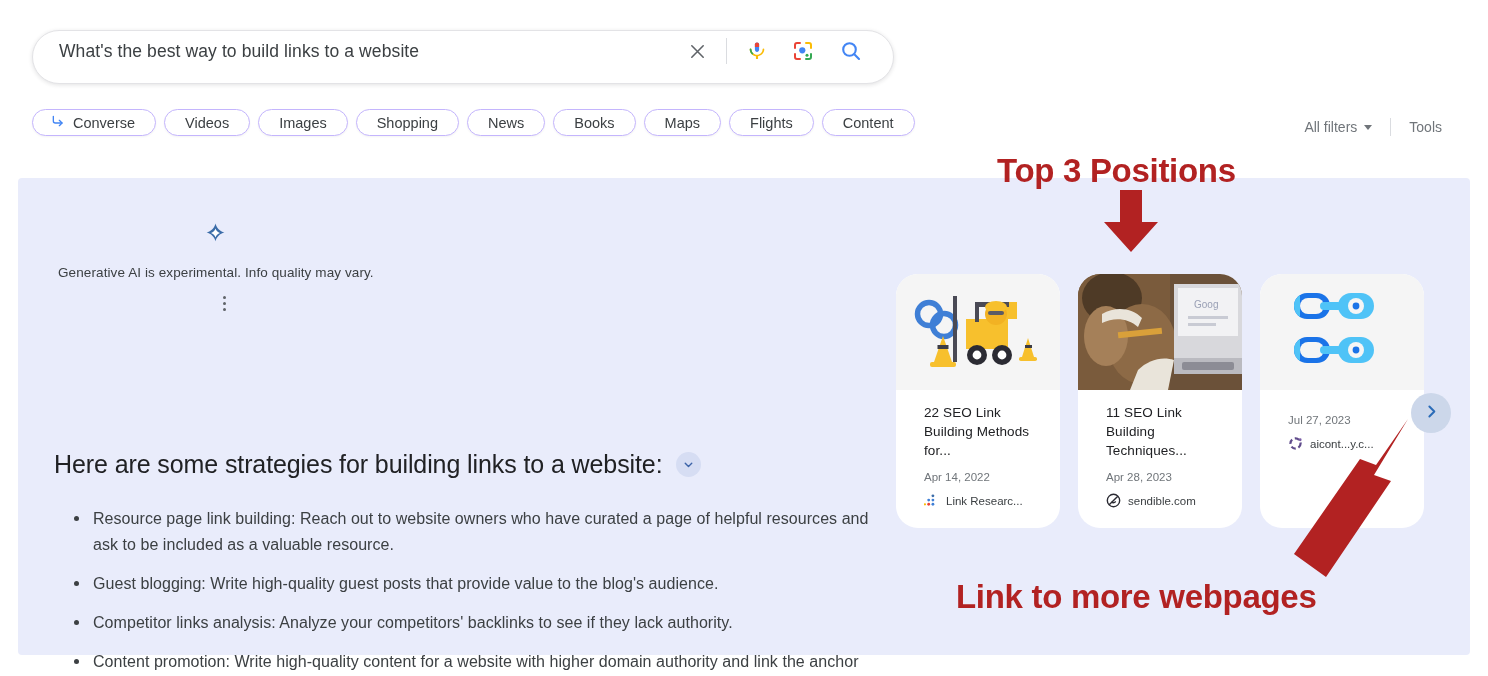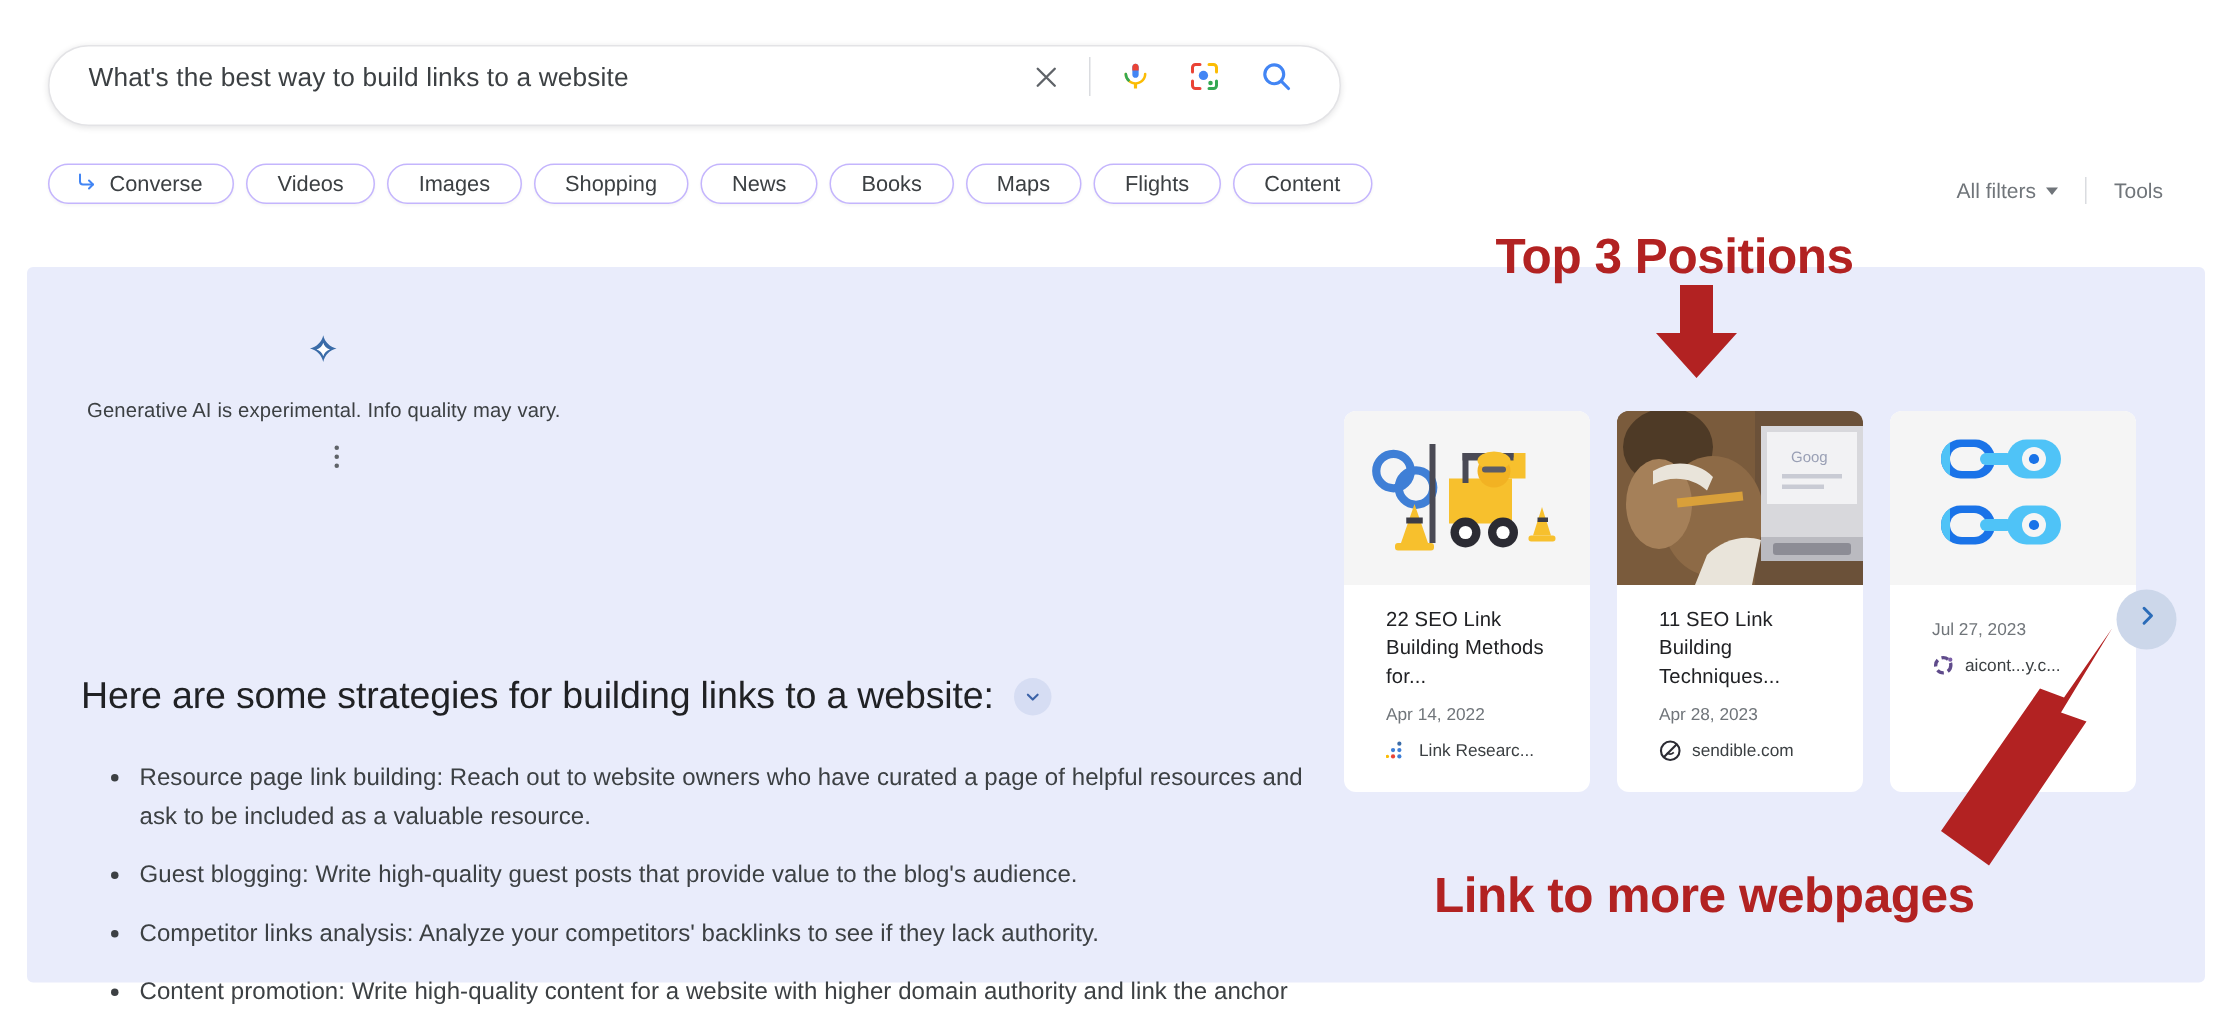--- a/index.html
+++ b/index.html
@@ -124,21 +124,21 @@
   }
 
   
   .cards {
     position: absolute; left: 896px; top: 274px;
     display: flex; gap: 18px;
   }
   .card {
     width: 164px; height: 254px;
     background: #fff;
-    border-radius: 8px;
+    border-radius: 22px;
     overflow: hidden;
     display: flex; flex-direction: column;
     cursor: pointer;
   }
   .card-thumb { width: 164px; height: 116px; overflow: hidden; position: relative; }
   .card-body { padding: 13px 14px 0 28px; flex: 1; display: flex; flex-direction: column; }
   .card-title {
     font-size: 13.5px; line-height: 19px; color: #202124; font-weight: 400;
     letter-spacing: .1px;
   }

